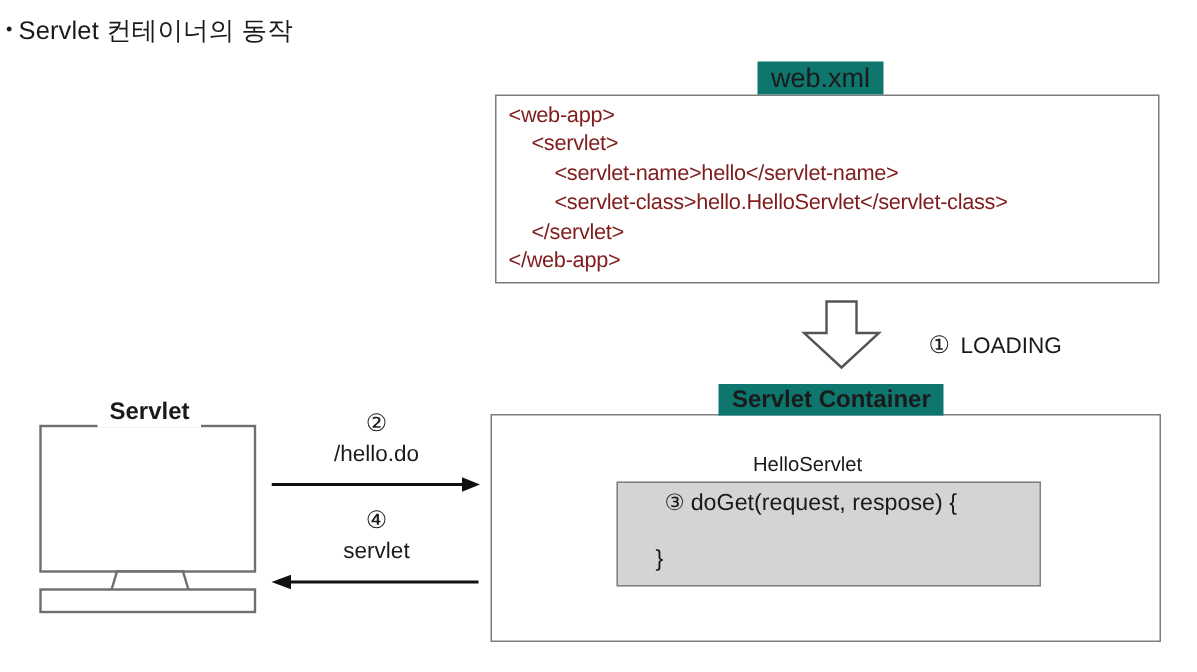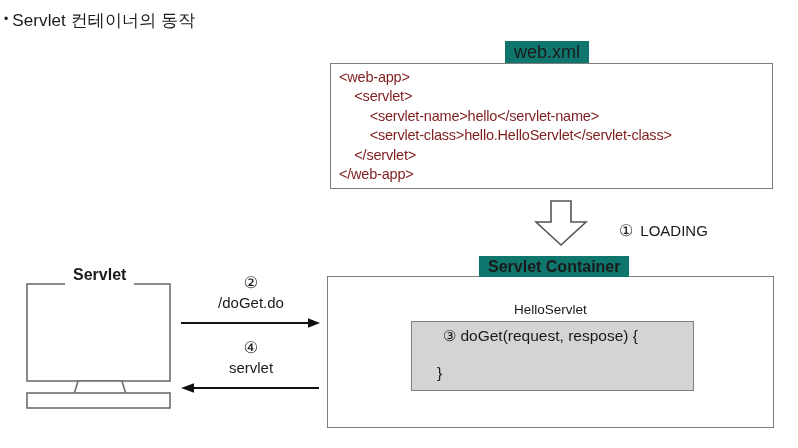--- a/index.html
+++ b/index.html
@@ -122,21 +122,20 @@
   }
   #servlet-title {
     position: absolute;
     left: 494px;
     top: 300px;
     background: #ffffff;
     padding: 0 8px;
     font-size: 13.5px;
     line-height: 19px;
     white-space: nowrap;
-    margin-left: 12px;
   }
   #doget-line {
     position: absolute;
     left: 419px;
     top: 325px;
     font-size: 15.5px;
     line-height: 21px;
     white-space: nowrap;
     margin-left: 24px;
   }
@@ -239,21 +238,21 @@
     <rect x="7" y="9" width="143" height="97" fill="#ffffff" stroke="#6e6e6e" stroke-width="1.6"></rect>
 
     <polygon points="58,106 102,106 108,126 52,126" fill="#ffffff" stroke="#6e6e6e" stroke-width="1.6"></polygon>
 
     <rect x="7" y="118" width="143" height="15" fill="#ffffff" stroke="#6e6e6e" stroke-width="1.6"></rect>
   </svg>
 </div>
 
 <div class="flow-label" id="request-label">
   <span class="circ">②</span>
-  <span>/doGet.do</span>
+  <span>/hello.do</span>
 </div>
 <div class="flow-arrow" id="request-arrow">
   <svg width="140" height="14" viewBox="0 0 140 14" xmlns="http://www.w3.org/2000/svg">
     <line x1="0" y1="7" x2="131" y2="7" stroke="#111111" stroke-width="2"></line>
     <polygon points="139,7 127,2.2 127,11.8" fill="#111111"></polygon>
   </svg>
 </div>
 
 <div class="flow-label" id="response-label">
   <span class="circ">④</span>

